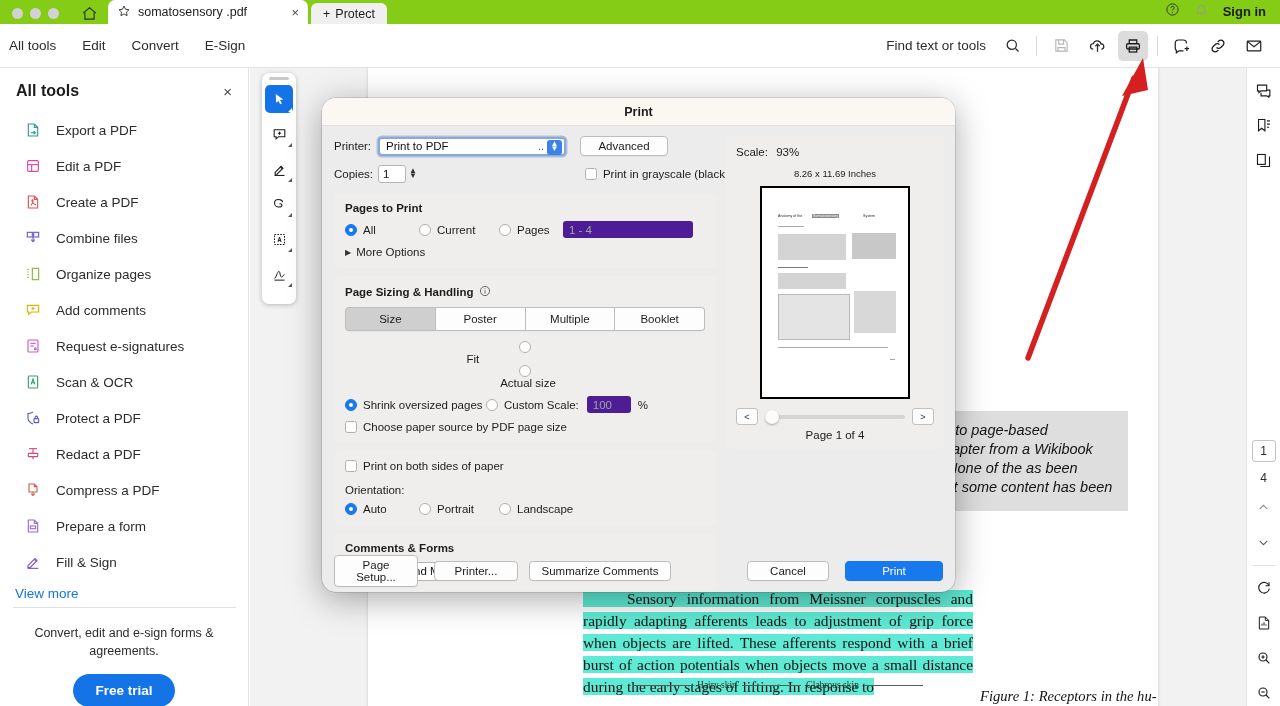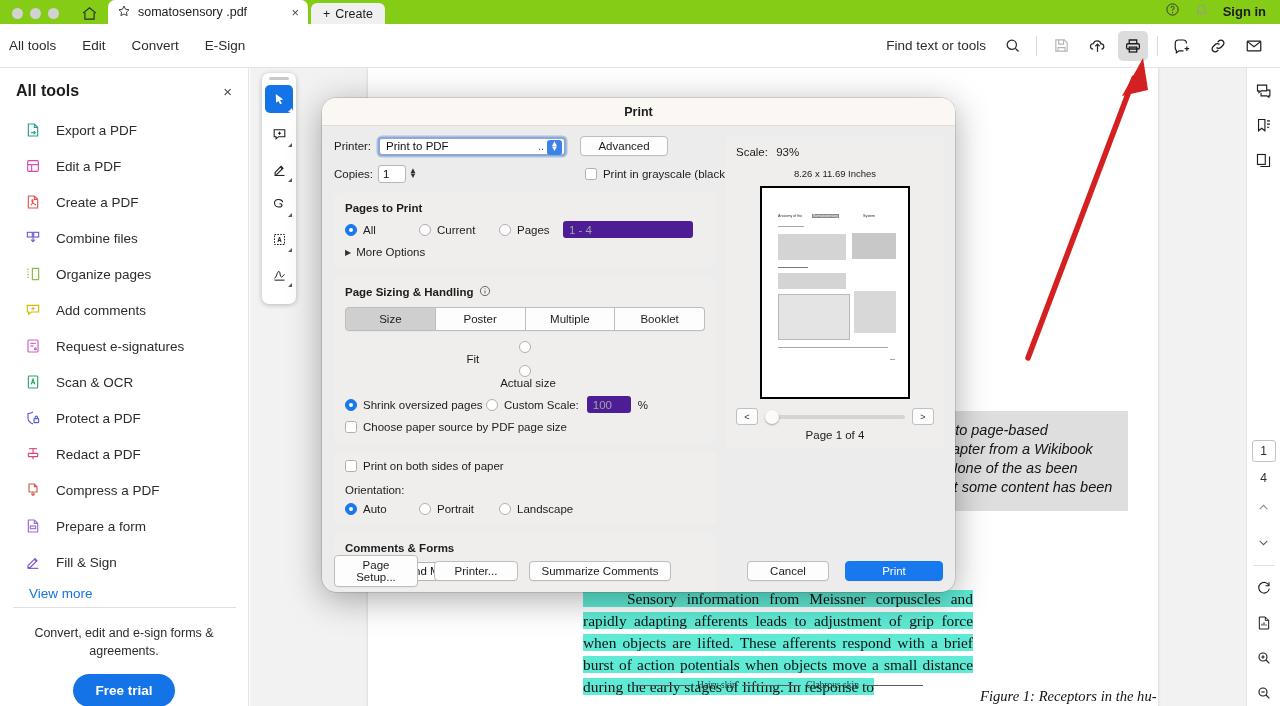--- a/index.html
+++ b/index.html
@@ -57,21 +57,21 @@
     position:absolute; left:0; top:68px; width:249px; height:638px;
     background:#ffffff; border-right:1px solid #e3e3e3; overflow:hidden;
   }
   .sb-head { display:flex; align-items:center; padding:14px 16px 10px 16px; }
   .sb-title { font-size:16px; font-weight:bold; color:#1c1c1c;}
   .sb-close { margin-left:auto; font-size:15px; color:#4a4a4a; cursor:pointer;}
   .sb-list { padding:2px 0 0 0; }
   .sb-item { display:flex; align-items:center; height:36px; padding-left:24px; gap:14px; }
   .sb-ico { width:18px;height:18px;display:flex;align-items:center;justify-content:center;flex:0 0 18px;}
   .sb-label { font-size:13.5px; color:#2c2c2c;}
-  .viewmore { padding:6px 0 6px 29px; font-size:13.5px; color:#1473e6; }
+  .viewmore { padding:6px 0 6px 15px; font-size:13.5px; color:#1473e6; }
   .sb-divider{ height:1px;background:#e0e0e0;margin:0 12px 0 13px;}
   .sb-promo { text-align:center; padding:16px 26px 0 26px; font-size:12.5px; color:#2c2c2c; line-height:1.45;}
   .trial-btn {
     display:block; margin:14px auto 0 auto; background:#1473e6; color:#fff;
     font-size:13.5px; font-weight:bold; border:none; border-radius:18px;
     padding:9px 22px; cursor:pointer;
   }
 
   
   #palette {
@@ -264,21 +264,21 @@
     <span>
       <svg width="14" height="14" viewBox="0 0 24 24" fill="none" stroke="#333" stroke-width="1.6">
         <path d="M12 3.5l2.6 5.5 6 .8-4.4 4.2 1.1 6-5.3-2.9L6.7 20l1.1-6L3.4 9.8l6-.8z"></path>
       </svg>
     </span>
     <span class="tab-title">somatosensory .pdf</span>
     <span class="tab-close">×</span>
   </div>
   <div class="create-tab">
     <span>+</span>
-    <span>Create</span>
+    <span>Protect</span>
   </div>
   <div class="tb-right">
     <span>
       <svg width="15" height="15" viewBox="0 0 24 24" fill="none" stroke="#3a3a3a" stroke-width="1.6">
         <circle cx="12" cy="12" r="9"></circle>
           <path d="M9.6 9.3a2.5 2.5 0 1 1 3.3 2.4c-.7.3-1 .8-1 1.6v.4"></path>
         <circle cx="12" cy="17" r=".9" fill="#3a3a3a" stroke="none"></circle>
       </svg>
     </span>
     <span>

